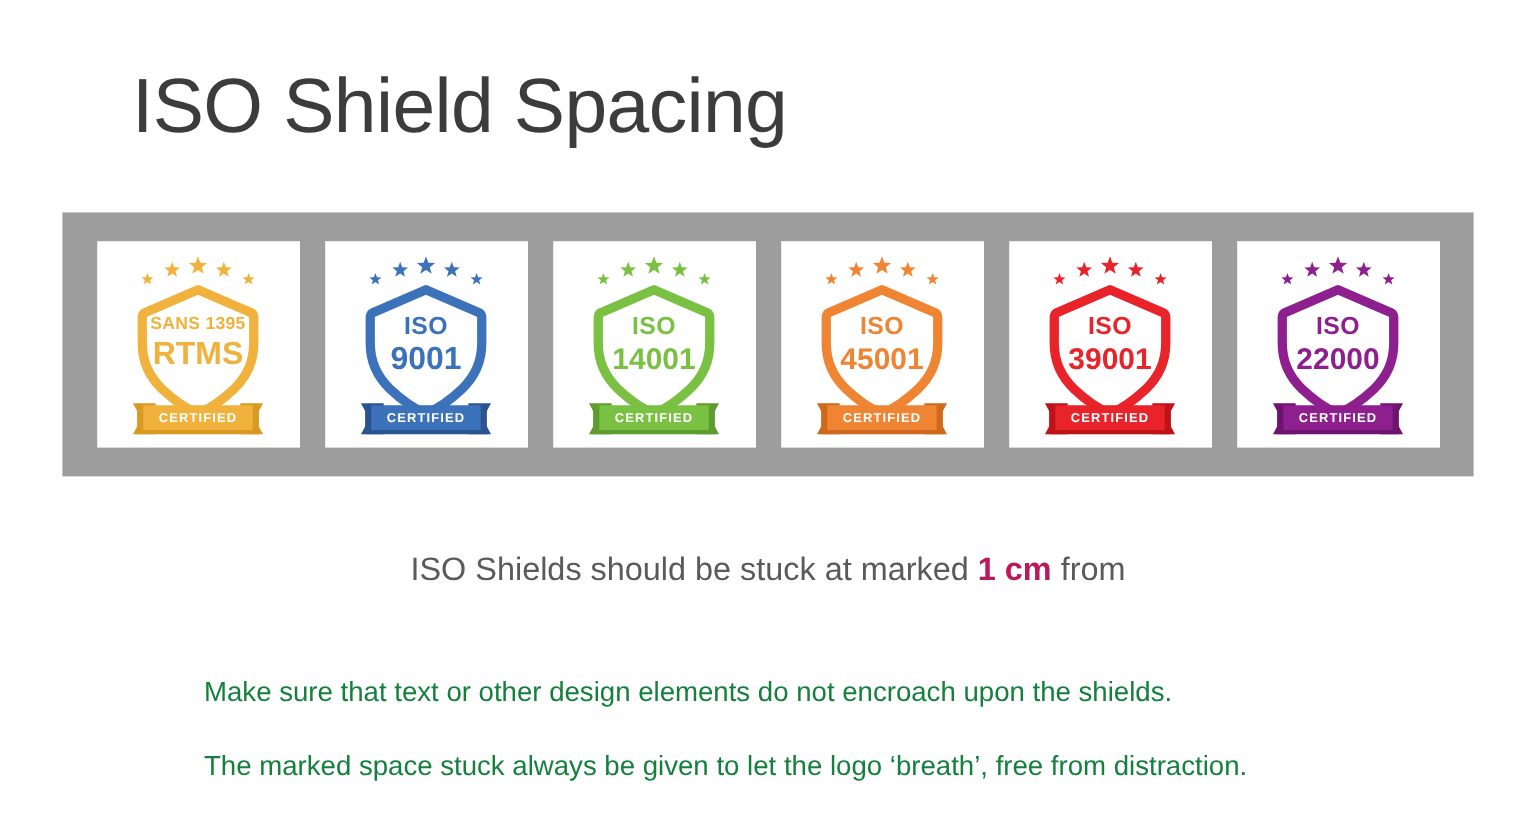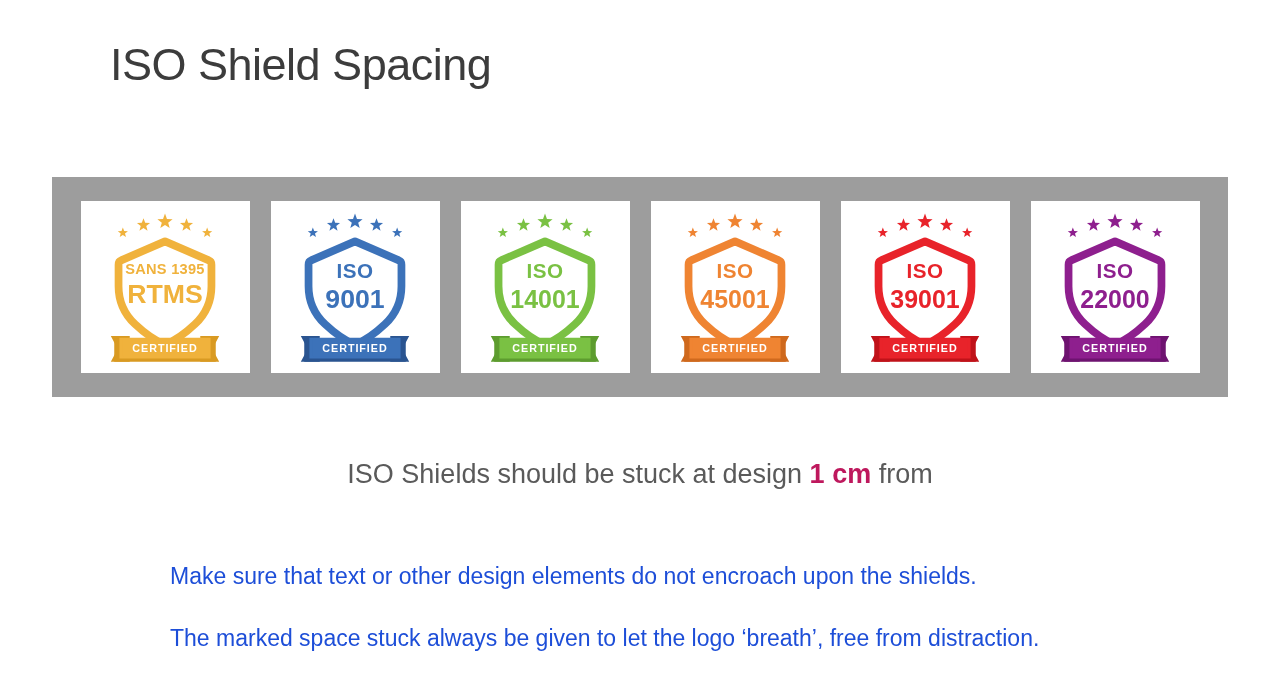--- a/index.html
+++ b/index.html
@@ -15,21 +15,21 @@
     font-family: "Liberation Sans", "DejaVu Sans", sans-serif;
     color: #595959;
     position: relative;
   }
 
   
   .page-title {
     position: absolute;
     left: 110px;
     top: 9px;
-    font-size: 45px;
+    font-size: 64px;
     font-weight: 400;
     letter-spacing: -0.5px;
     color: #3c3c3c;
     line-height: 1.15;
     white-space: nowrap;
   }
 
   
   .spacing-band {
     position: absolute;
@@ -78,21 +78,21 @@
     font-weight: 700;
     color: #be185d;
   }
 
   
   .body-line {
     position: absolute;
     left: 170px;
     font-size: 23px;
     font-weight: 400;
-    color: #1d4ed8;
+    color: #15803d;
     white-space: nowrap;
   }
   .body-line-1 { top: 563px; }
   .body-line-2 { top: 625px; }
 
   .certified-text {
     font-family: "Liberation Sans", "DejaVu Sans", sans-serif;
     font-weight: 700;
     letter-spacing: 1.1px;
   }
@@ -278,18 +278,18 @@
           <path d="M16,156 L134,156 L134,180 L122,172 L134,180 L16,180 L28,172 L16,180 Z" fill="#6e1370"></path>
           <path d="M22,152 L128,152 L128,176 L118,169 L128,176 L22,176 L32,169 L22,176 Z" fill="#8e1f8e"></path>
           <rect x="26" y="153" width="98" height="21" rx="1.5" fill="#8e1f8e"></rect>
           <text x="75" y="168.5" text-anchor="middle" class="certified-text" font-size="12.5" fill="#ffffff">CERTIFIED</text>
         </g>
           </svg>
     </div>
   </div>
 
 <div class="caption">
-  <span>ISO Shields should be stuck at design </span><span class="measure">1 cm</span><span>  from</span>
+  <span>ISO Shields should be stuck at marked </span><span class="measure">1 cm</span><span>  from</span>
 </div>
 
 <div class="body-line body-line-1">Make sure that text or other design elements do not encroach upon the shields.</div>
 
 <div class="body-line body-line-2">The marked space stuck always be given to let the logo ‘breath’, free from distraction.</div>
 
 </body></html>

